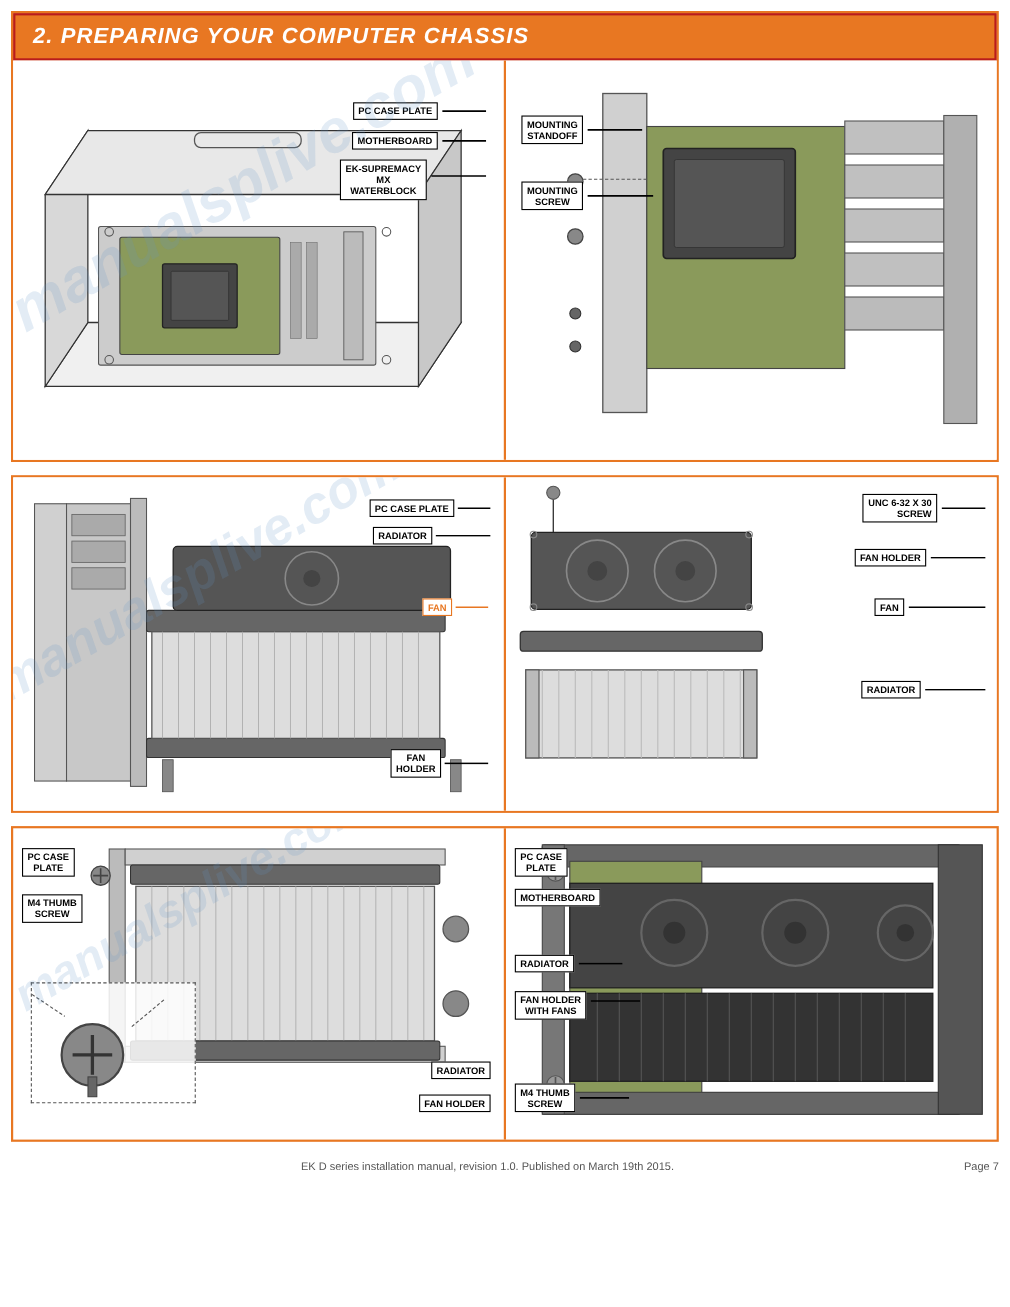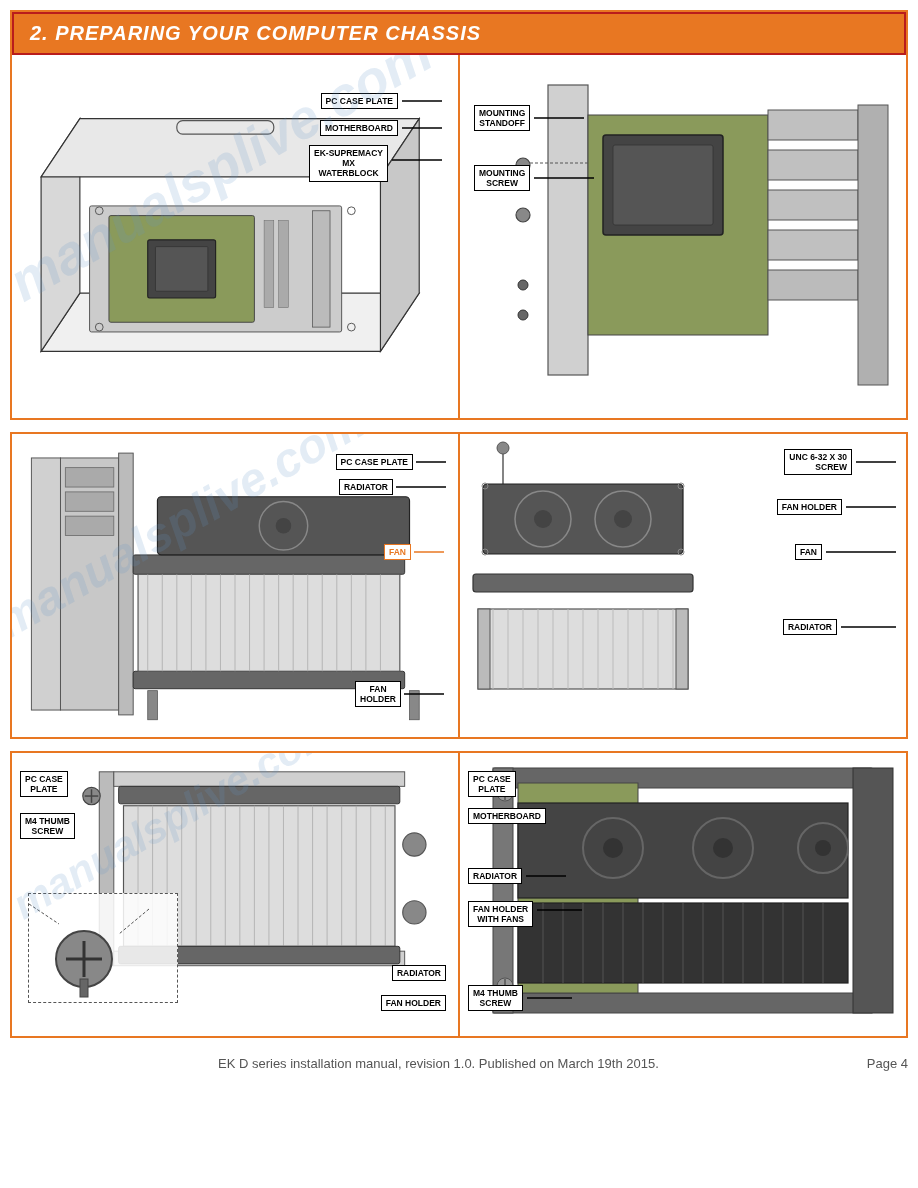--- a/index.html
+++ b/index.html
@@ -79,21 +79,21 @@
       overflow: hidden;
     }
 
     .bottom-panel.left {
       border-right: 2px solid #e87722;
     }
 
     
     .page-footer {
       text-align: center;
-      font-size: 13px;
+      font-size: 10px;
       color: #555;
       padding: 6px 0 2px 0;
       display: flex;
       justify-content: space-between;
       align-items: center;
     }
 
     .watermark {
       position: absolute;
       color: rgba(100, 150, 200, 0.18);
@@ -559,16 +559,16 @@
             </svg>
         </div>
       </div>
 
     </div>
   </div>
 
   <div class="page-footer">
     <span></span>
     <span>EK D series installation manual, revision 1.0. Published on March 19th 2015.</span>
-    <span>Page 4</span>
+    <span>Page 7</span>
   </div>
 
 </div>
 
 </body></html>

